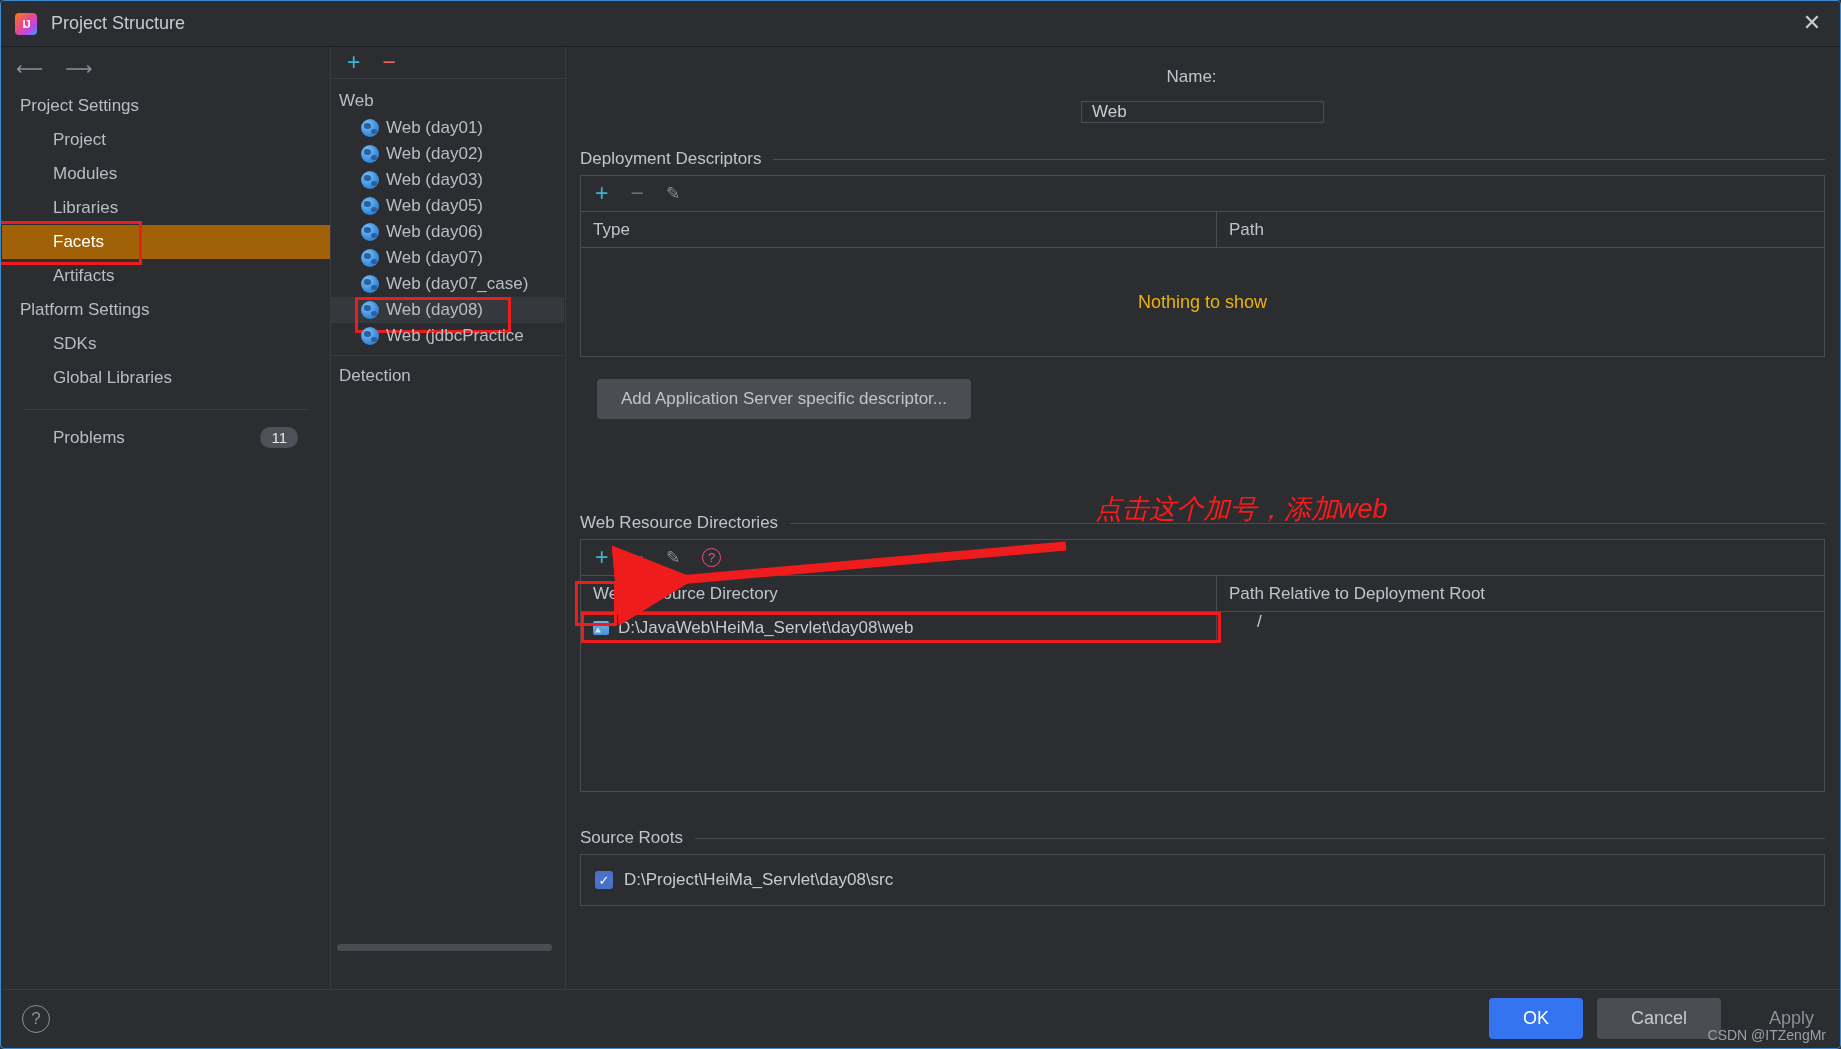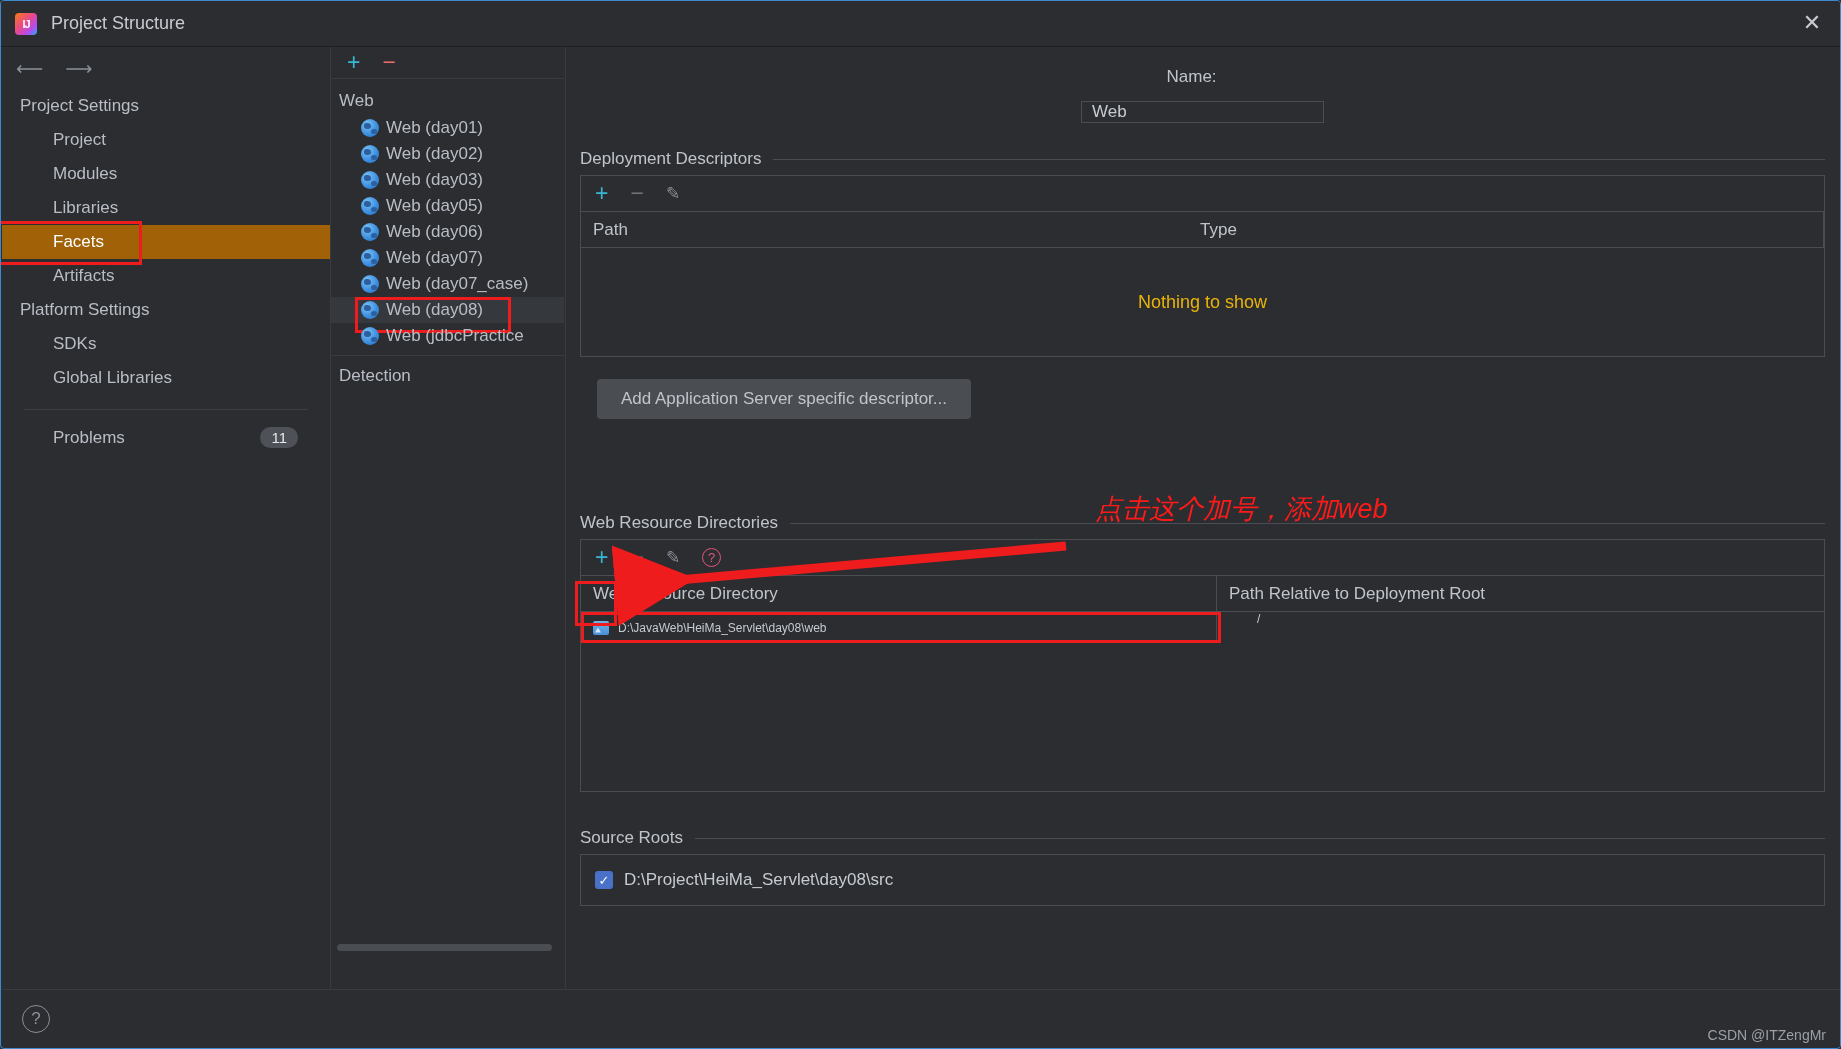--- a/index.html
+++ b/index.html
@@ -166,21 +166,21 @@
 
   .descriptor-btn-row { margin: 22px 14px 0 31px; }
   .descriptor-btn {
     background:#4a4d52; border:none; color:#c0c5cc; font-size: 17px;
     padding: 10px 24px; border-radius: 4px; cursor:pointer;
     font-family:"Liberation Sans", sans-serif;
   }
 
   .table-rows { position:relative; }
   .trow {
-    display:flex; height: 31px; font-size: 12px; color:#c6cbd2;
+    display:flex; height: 31px; font-size: 17px; color:#c6cbd2;
     cursor:pointer;
     gap:28px;
   }
   .trow .cell1 {
     width: 636px; display:flex; align-items:center; gap: 9px; padding-left: 12px;
     border-right:1px solid #4a4d52; height:100%; position:relative;
   }
   .trow .cell2 { flex:1; padding-left: 12px; }
   .folder-icon {
     width: 16px; height: 14px; border-radius: 2px; flex:0 0 16px;
@@ -345,22 +345,22 @@
       <span class="rule"></span>
     </div>
 
     <div class="panel-box">
       <div class="mini-toolbar">
         <span class="mt-plus">+</span>
         <span class="mt-minus">−</span>
         <span class="mt-pencil">✎</span>
       </div>
       <div class="table-head">
+        <div class="th first">Type</div>
         <div class="th second">Path</div>
-        <div class="th first">Type</div>
       </div>
       <div class="empty-area">Nothing to show</div>
     </div>
 
     <div class="descriptor-btn-row">
       <button class="descriptor-btn">Add Application Server specific descriptor...</button>
     </div>
 
     <div class="section-title" style="margin-top:94px;">
       <span>Web Resource Directories</span>
@@ -407,16 +407,21 @@
         <path d="M9,0 L9,9 L0,4.5 z" fill="#ee1c1c"></path>
       </marker>
     </defs>
     <line x1="1065" y1="545" x2="632" y2="583" stroke="#ee1c1c" stroke-width="9" marker-end="url(#ah)"></line>
   </svg>
   <div class="plus-box"></div>
   <div class="annot-text">点击这个加号，添加web</div>
 
   <div class="bottombar">
     <div class="help-circle">?</div>
+    <div class="btn-group">
+      <button class="btn primary">OK</button>
+      <button class="btn normal">Cancel</button>
+      <button class="btn flat">Apply</button>
+    </div>
     <div class="watermark">CSDN @ITZengMr</div>
   </div>
 
 </div>
 
 </body></html>

